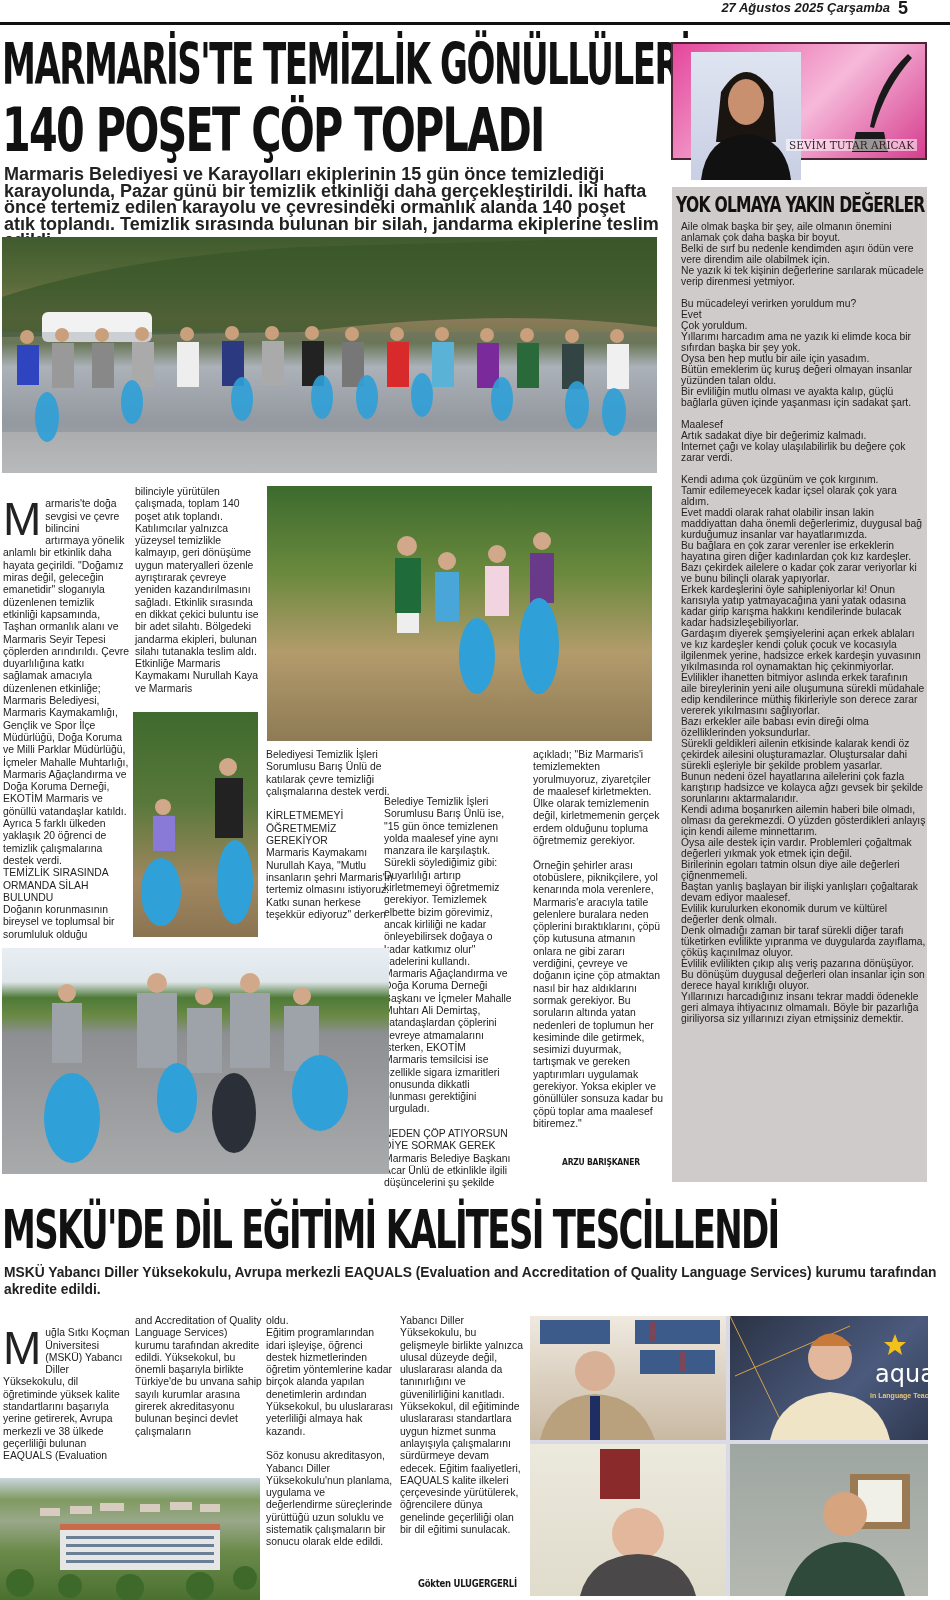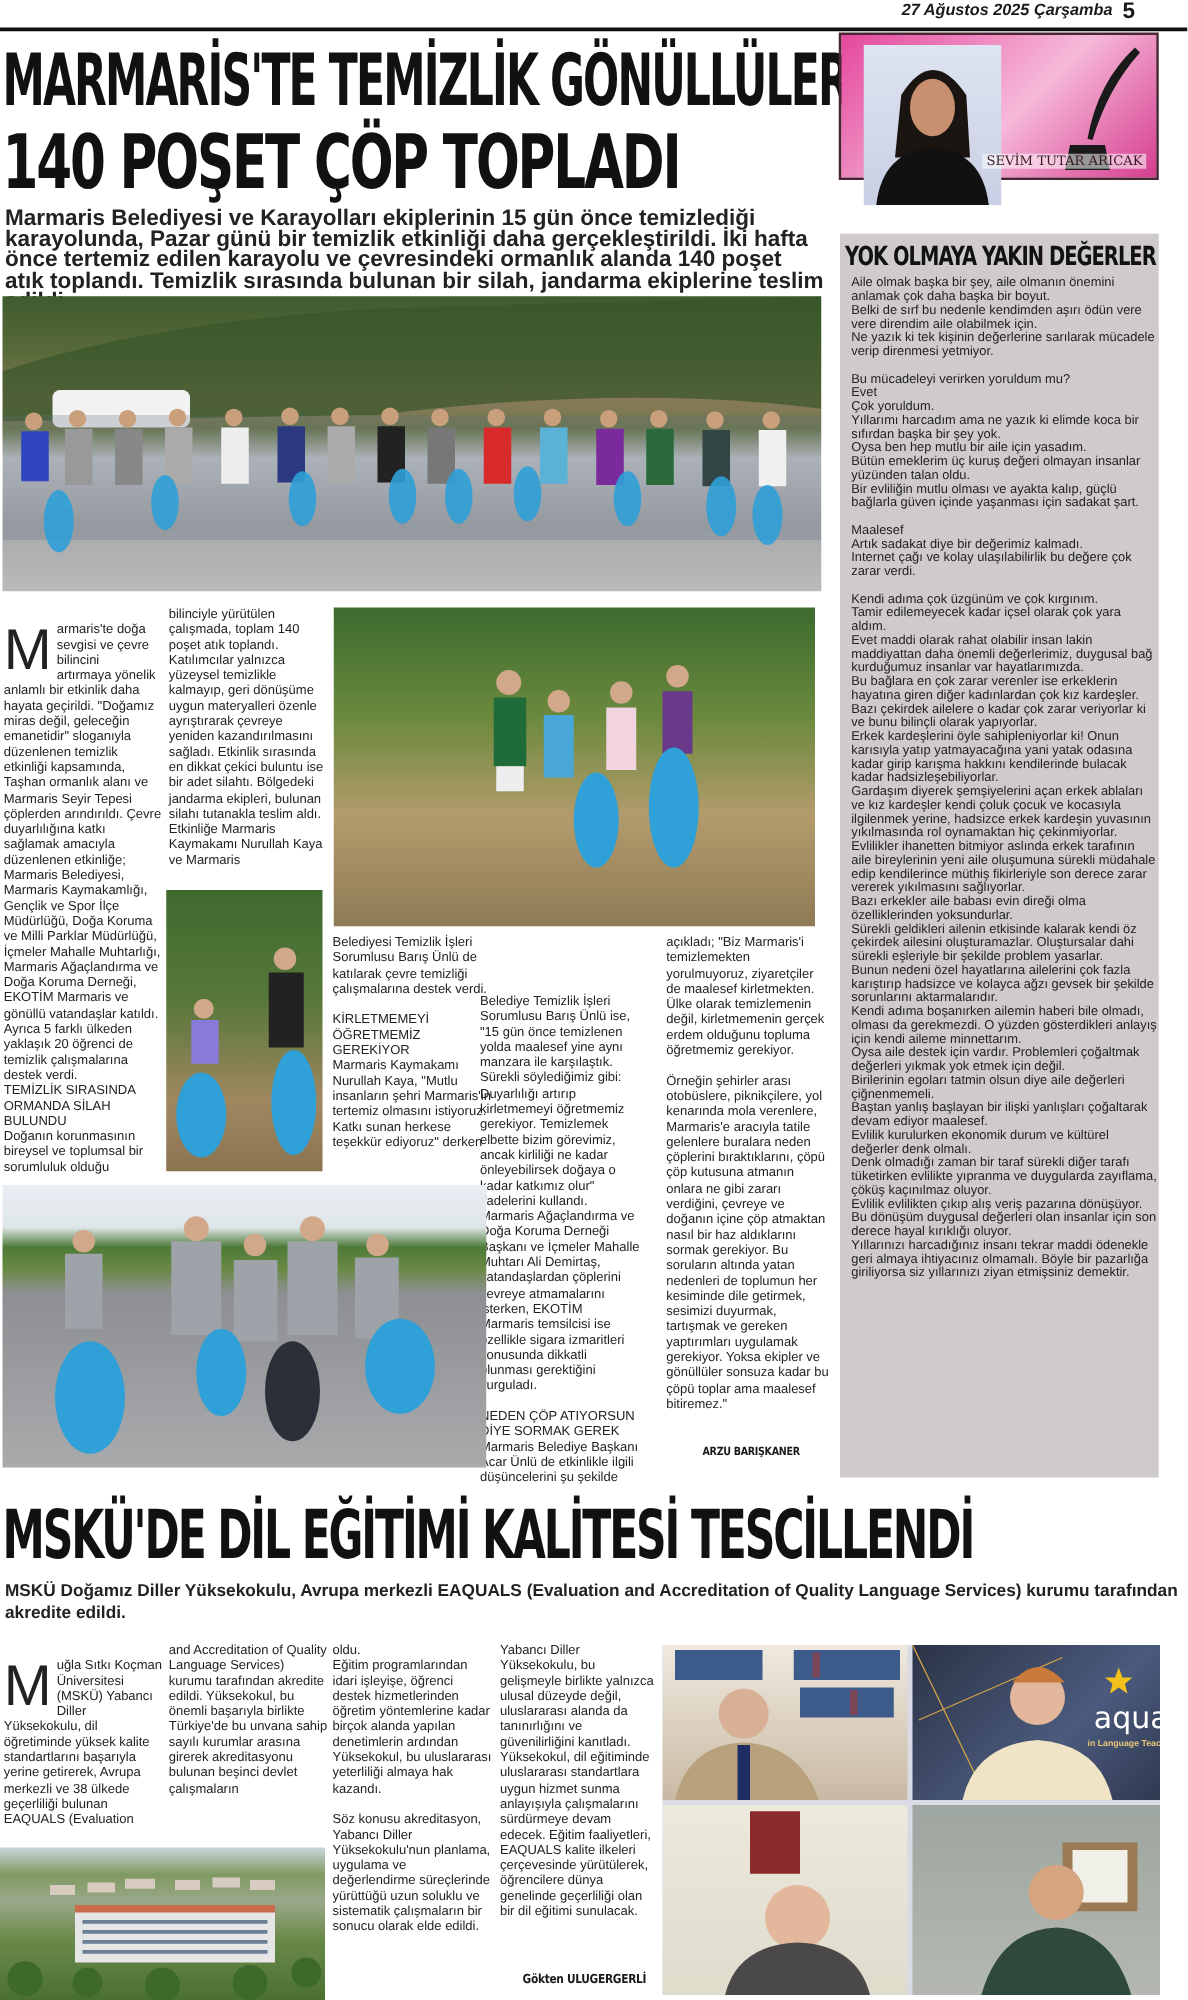--- a/index.html
+++ b/index.html
@@ -9,21 +9,21 @@
   .hdr-page{right:42px;top:-2px;font-weight:bold;font-size:18px;}
   .hdr-rule{left:0;top:22px;width:950px;height:3px;background:#111;}
   .headline{font-family:"DejaVu Sans",sans-serif;font-weight:bold;color:#111;letter-spacing:-2px;white-space:nowrap;transform-origin:left top;}
   .h1a{left:2px;top:30px;font-size:46px;transform:scaleX(0.74) scaleY(1.25);}
   .h1b{left:2px;top:95px;font-size:48px;transform:scaleX(0.86) scaleY(1.25);}
   .lead{left:4px;top:166px;width:655px;font-weight:bold;font-size:18px;line-height:16.5px;color:#222;}
   .photo{overflow:hidden;}
   .col{font-size:10.4px;line-height:12.3px;color:#222;white-space:pre-line;}
   .dropcap{float:left;font-size:46px;line-height:38px;margin:2px 4px 0 0;font-family:"Liberation Sans",sans-serif;}
   .byline{font-family:"DejaVu Sans",sans-serif;font-weight:bold;font-size:9px;letter-spacing:-0.3px;transform:scaleX(0.85);transform-origin:left top;}
-  .author-box{left:671px;top:26px;width:256px;height:118px;background:linear-gradient(135deg,#e4479c,#f6b9d9 55%,#d63d8f);border:2px solid #4a2533;box-sizing:border-box;padding-left:18px;}
+  .author-box{left:671px;top:42px;width:256px;height:118px;background:linear-gradient(135deg,#e4479c,#f6b9d9 55%,#d63d8f);border:2px solid #4a2533;box-sizing:border-box;padding-left:18px;}
   .author-photo{left:18px;top:8px;width:110px;height:128px;background:linear-gradient(180deg,#dfe4f1,#c9cfe4);overflow:hidden;}
   .author-name{right:8px;bottom:7px;font-family:"DejaVu Serif",serif;font-size:10.5px;color:#3a1a25;background:rgba(255,255,255,0.55);padding:0 3px;}
   .side-panel{left:672px;top:187px;width:255px;height:995px;background:#d0cbcb;}
   .side-title{left:676px;top:192px;font-family:"DejaVu Sans",sans-serif;font-weight:bold;font-size:20px;transform:scaleX(0.78) scaleY(1.05);transform-origin:left top;white-space:nowrap;letter-spacing:-1px;color:#111;}
   .side-text{left:681px;top:221px;width:245px;font-size:10.3px;line-height:11px;white-space:pre-line;color:#222;}
   .h2{left:2px;top:1198px;font-size:40px;transform:scaleX(0.85) scaleY(1.35);}
   .lead2{left:4px;top:1265px;width:940px;font-weight:bold;font-size:13.8px;line-height:16.5px;color:#222;}
 </style>
 </head>
 <body>
@@ -224,21 +224,21 @@
   Oysa aile destek için vardır. Problemleri çoğaltmak değerleri yıkmak yok etmek için değil.
  Birilerinin egoları tatmin olsun diye aile değerleri çiğnenmemeli.
 Baştan yanlış başlayan bir ilişki yanlışları çoğaltarak devam ediyor maalesef.
 Evlilik kurulurken ekonomik durum ve kültürel değerler denk olmalı.
 Denk olmadığı zaman bir taraf sürekli diğer tarafı tüketirken evlilikte yıpranma ve duygularda zayıflama, çöküş kaçınılmaz oluyor.
 Evlilik evlilikten çıkıp alış veriş pazarına dönüşüyor.
 Bu dönüşüm duygusal değerleri olan insanlar için son derece hayal kırıklığı oluyor.
 Yıllarınızı harcadığınız insanı tekrar maddi ödenekle geri almaya ihtiyacınız olmamalı. Böyle bir pazarlığa giriliyorsa siz yıllarınızı ziyan etmişsiniz demektir.</div>
 
 <div class="abs headline h2">MSKÜ'DE DİL EĞİTİMİ KALİTESİ TESCİLLENDİ</div>
-<div class="abs lead2">MSKÜ Doğamız Diller Yüksekokulu, Avrupa merkezli EAQUALS (Evaluation and Accreditation of Quality Language Services) kurumu tarafından akredite edildi.</div>
+<div class="abs lead2">MSKÜ Yabancı Diller Yüksekokulu, Avrupa merkezli EAQUALS (Evaluation and Accreditation of Quality Language Services) kurumu tarafından akredite edildi.</div>
 
 <div class="abs col" style="left:3px;top:1315px;width:128px;">
   <span class="dropcap">M</span><span>uğla Sıtkı Koçman Üniversitesi</span>
   <span>(MSKÜ) Yabancı Diller Yüksekokulu, dil öğretiminde yüksek kalite standartlarını başarıyla yerine getirerek, Avrupa merkezli ve 38 ülkede geçerliliği bulunan EAQUALS (Evaluation</span>
 </div>
 <div class="abs col" style="left:135px;top:1315px;width:128px;">and Accreditation of Quality Language Services) kurumu tarafından akredite edildi. Yüksekokul, bu önemli başarıyla birlikte Türkiye'de bu unvana sahip sayılı kurumlar arasına girerek akreditasyonu bulunan beşinci devlet çalışmaların</div>
 
 <div class="abs photo" style="left:0;top:1478px;width:260px;height:122px;background:linear-gradient(180deg,#c9d6dd 0%,#7f9a60 18%,#9aa88a 35%,#6b8a4a 60%,#4a7030 100%);">
   <svg width="260" height="122">
     <g fill="#d8ccc0">

